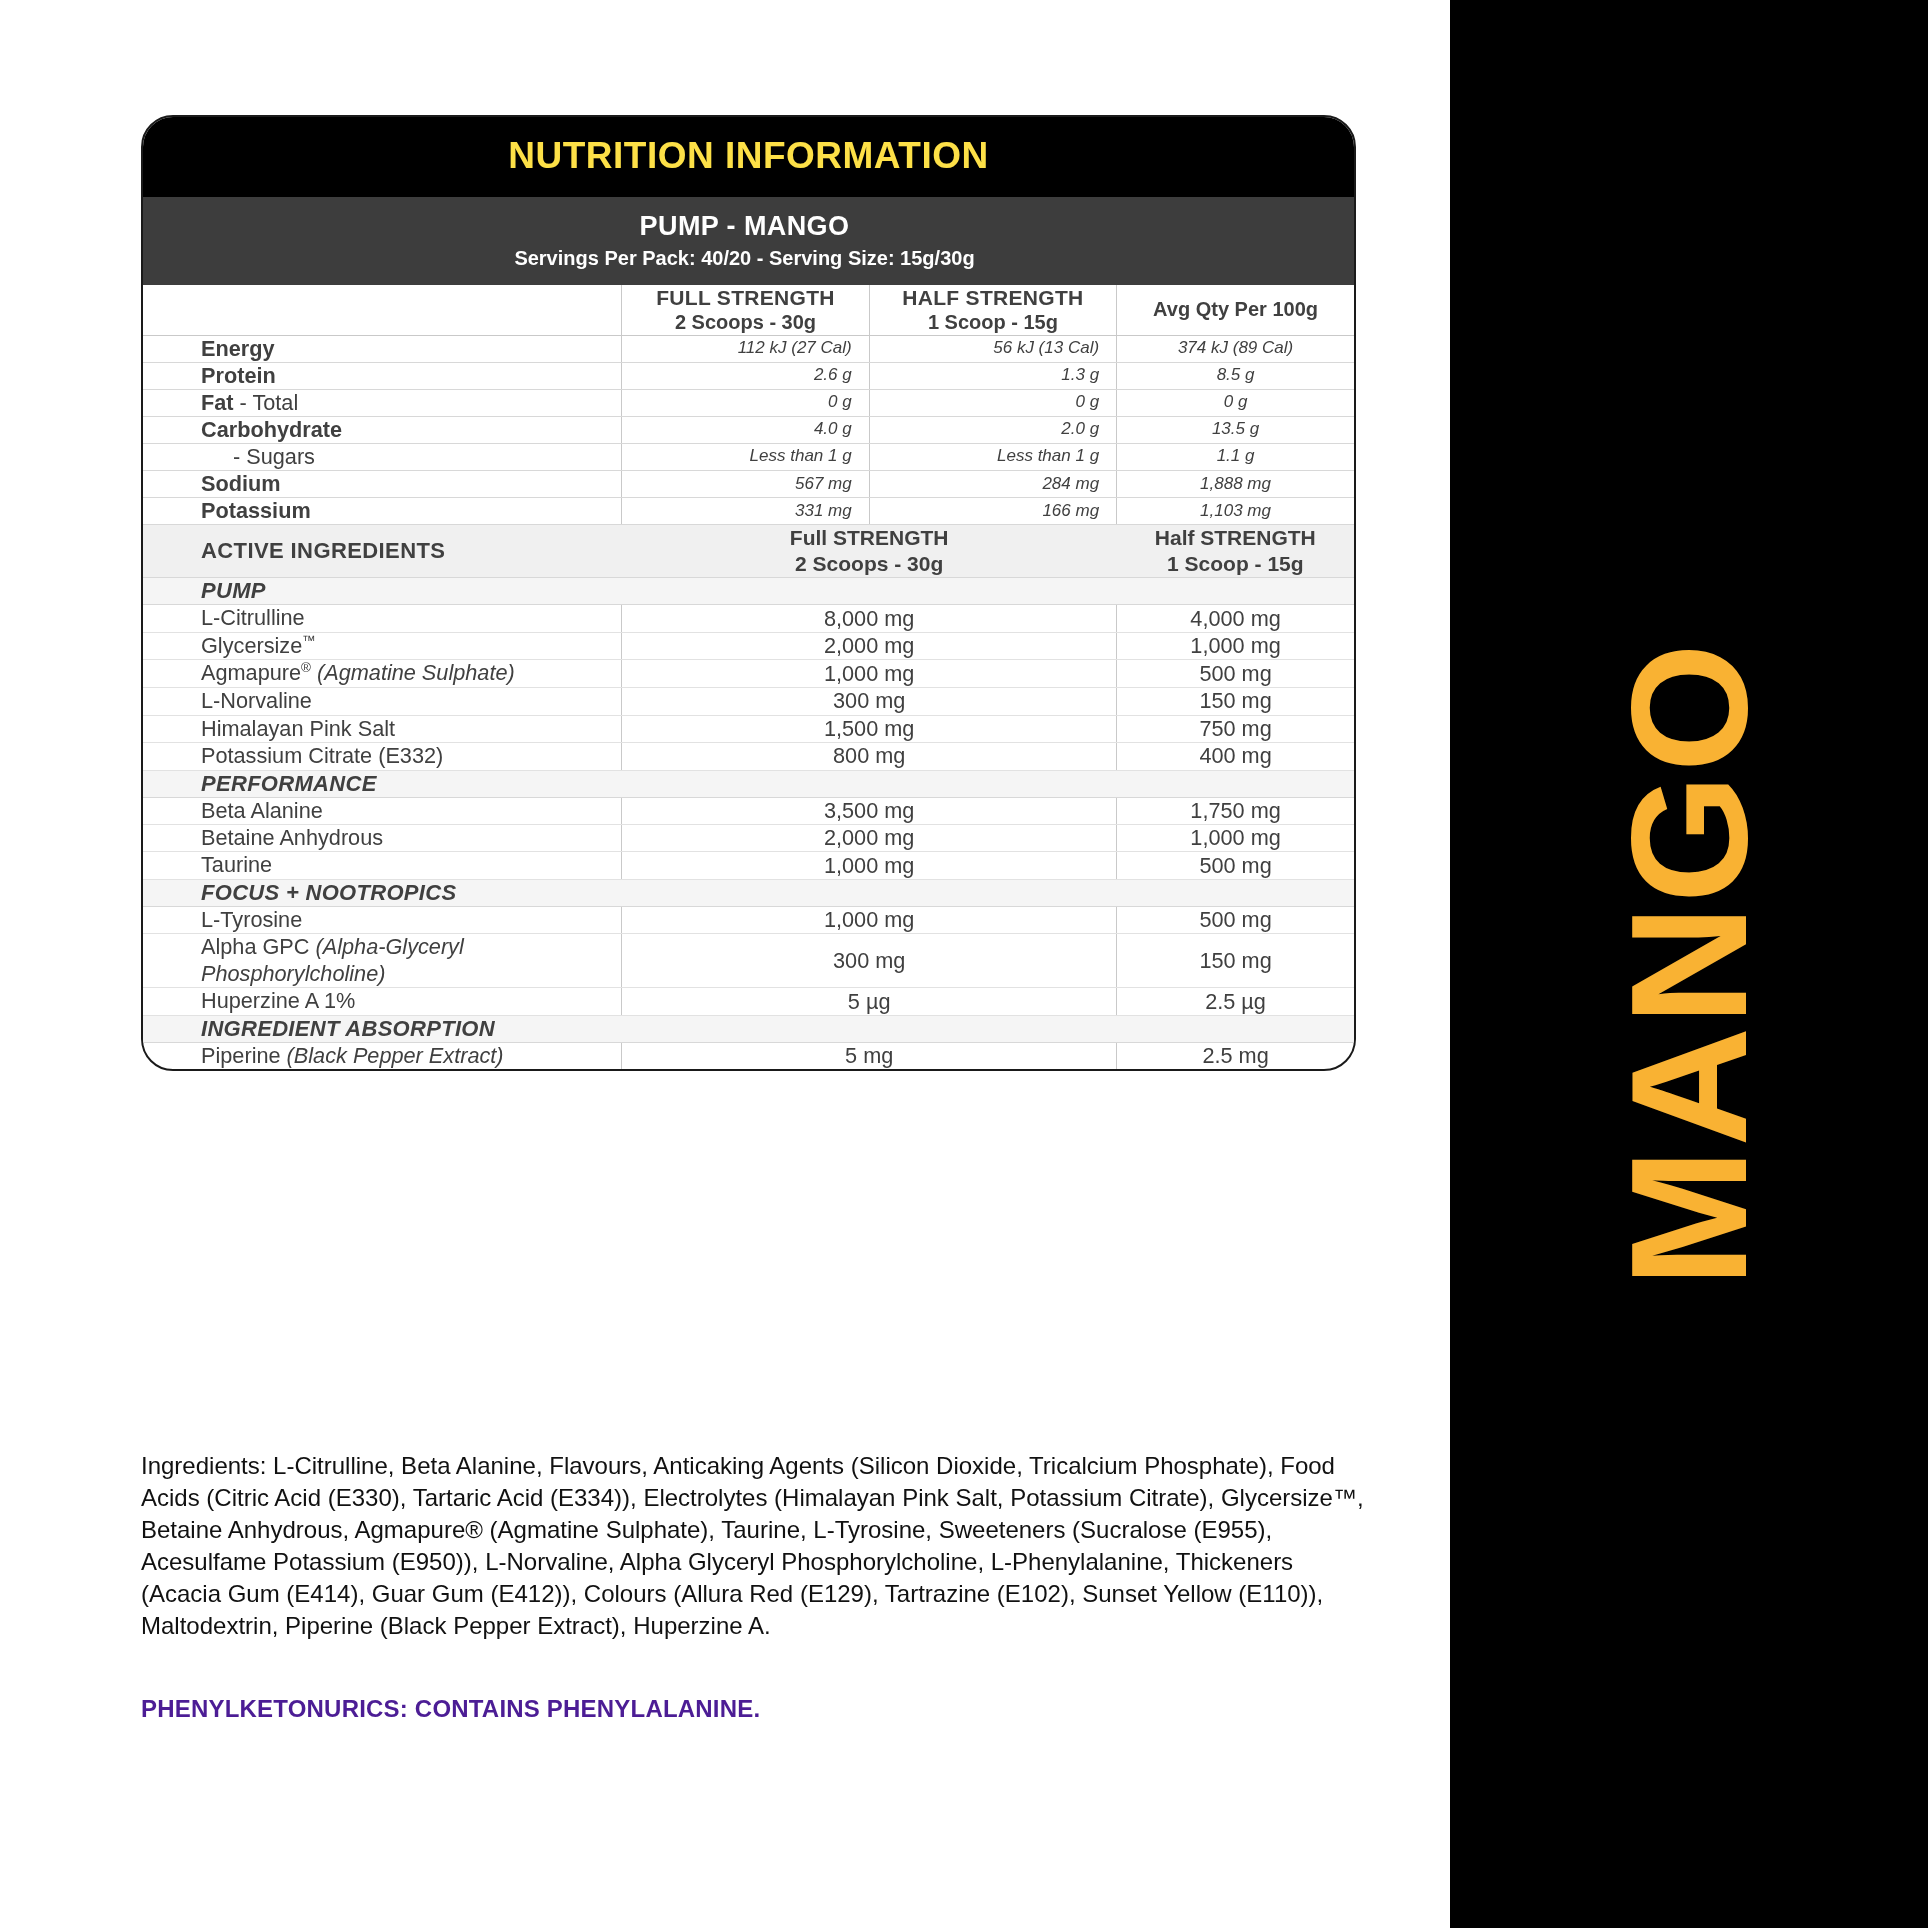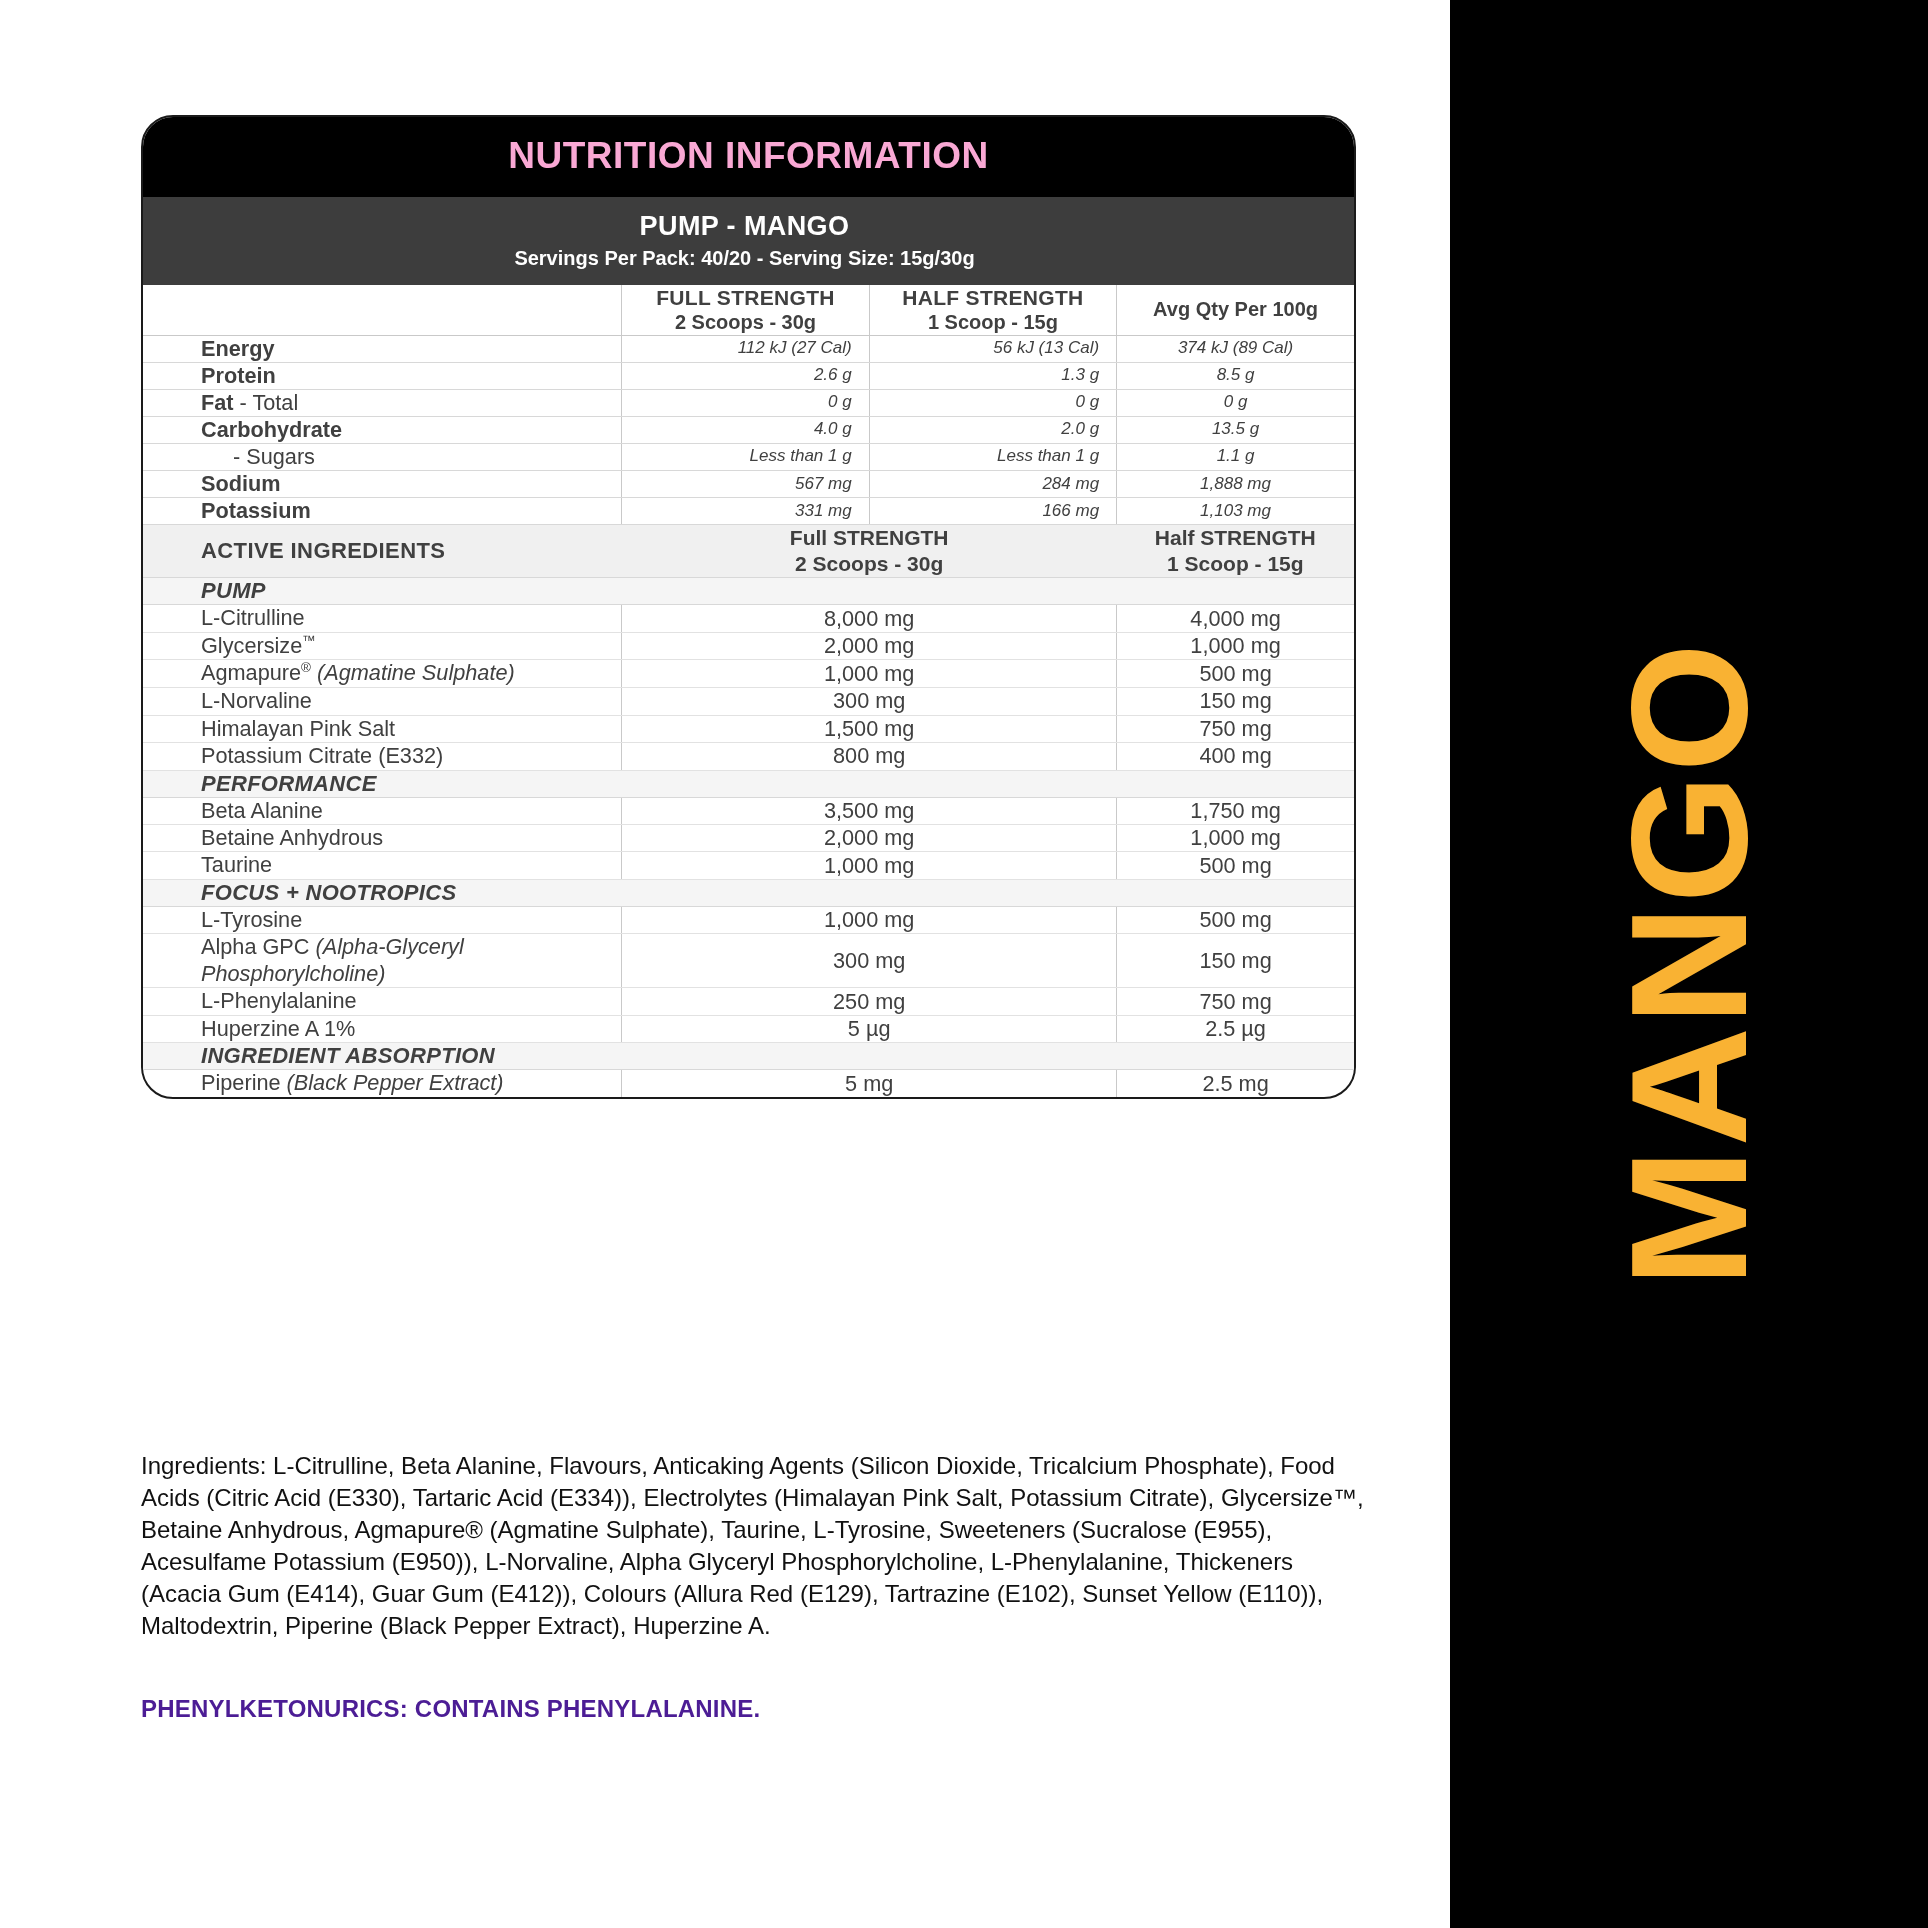--- a/index.html
+++ b/index.html
@@ -50,21 +50,21 @@
     left: 141px;
     top: 115px;
     width: 1215px;
     border: 2.8px solid #1a1a1a;
     border-radius: 32px;
     overflow: hidden;
     background: #ffffff;
   }
   .panel-header {
     background: #000000;
-    color: #f9a8d4;
+    color: #fde047;
     text-align: center;
     font-size: 37px;
     font-weight: bold;
     letter-spacing: 0.5px;
     padding: 18px 0 20px 0;
   }
   .panel-subhead {
     background: #3d3d3d;
     color: #ffffff;
     text-align: center;
@@ -352,25 +352,20 @@
               <td class="iname">L-Tyrosine</td>
               <td class="ival" colspan="2">1,000 mg</td>
               <td class="ival">500 mg</td>
             </tr>
             <tr class="irow">
               <td class="iname">Alpha GPC <em>(Alpha-Glyceryl Phosphorylcholine)</em></td>
               <td class="ival" colspan="2">300 mg</td>
               <td class="ival">150 mg</td>
             </tr>
             <tr class="irow">
-              <td class="iname">L-Phenylalanine</td>
-              <td class="ival" colspan="2">250 mg</td>
-              <td class="ival">750 mg</td>
-            </tr>
-            <tr class="irow">
               <td class="iname">Huperzine A 1%</td>
               <td class="ival" colspan="2">5 µg</td>
               <td class="ival">2.5 µg</td>
             </tr>
             <tr class="grp-head">
               <td class="g-left" colspan="4">INGREDIENT ABSORPTION</td>
             </tr>
             <tr class="irow">
               <td class="iname">Piperine <em>(Black Pepper Extract)</em></td>
               <td class="ival" colspan="2">5 mg</td>

